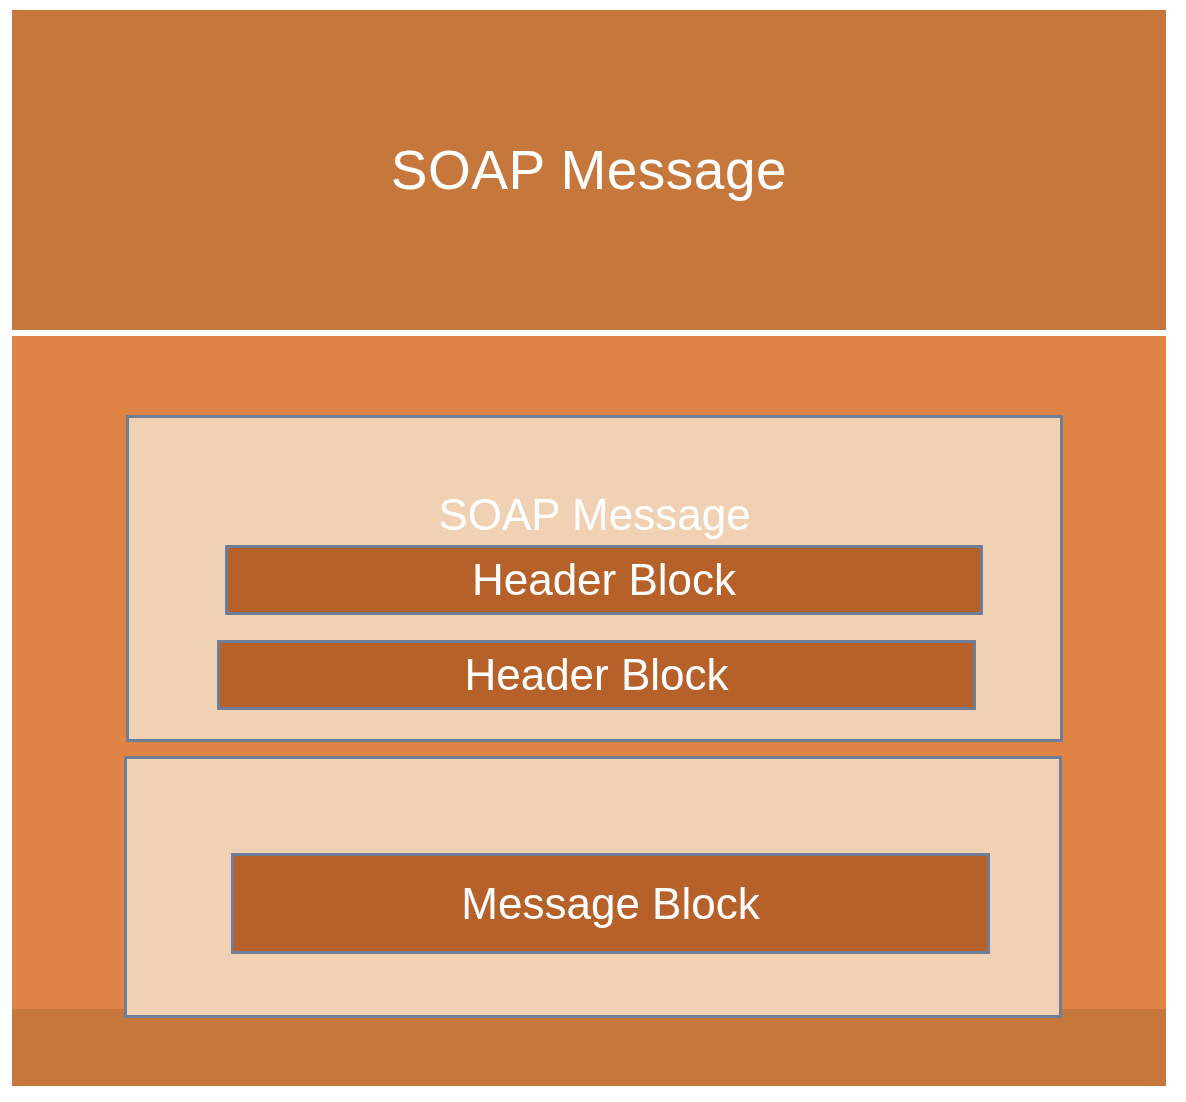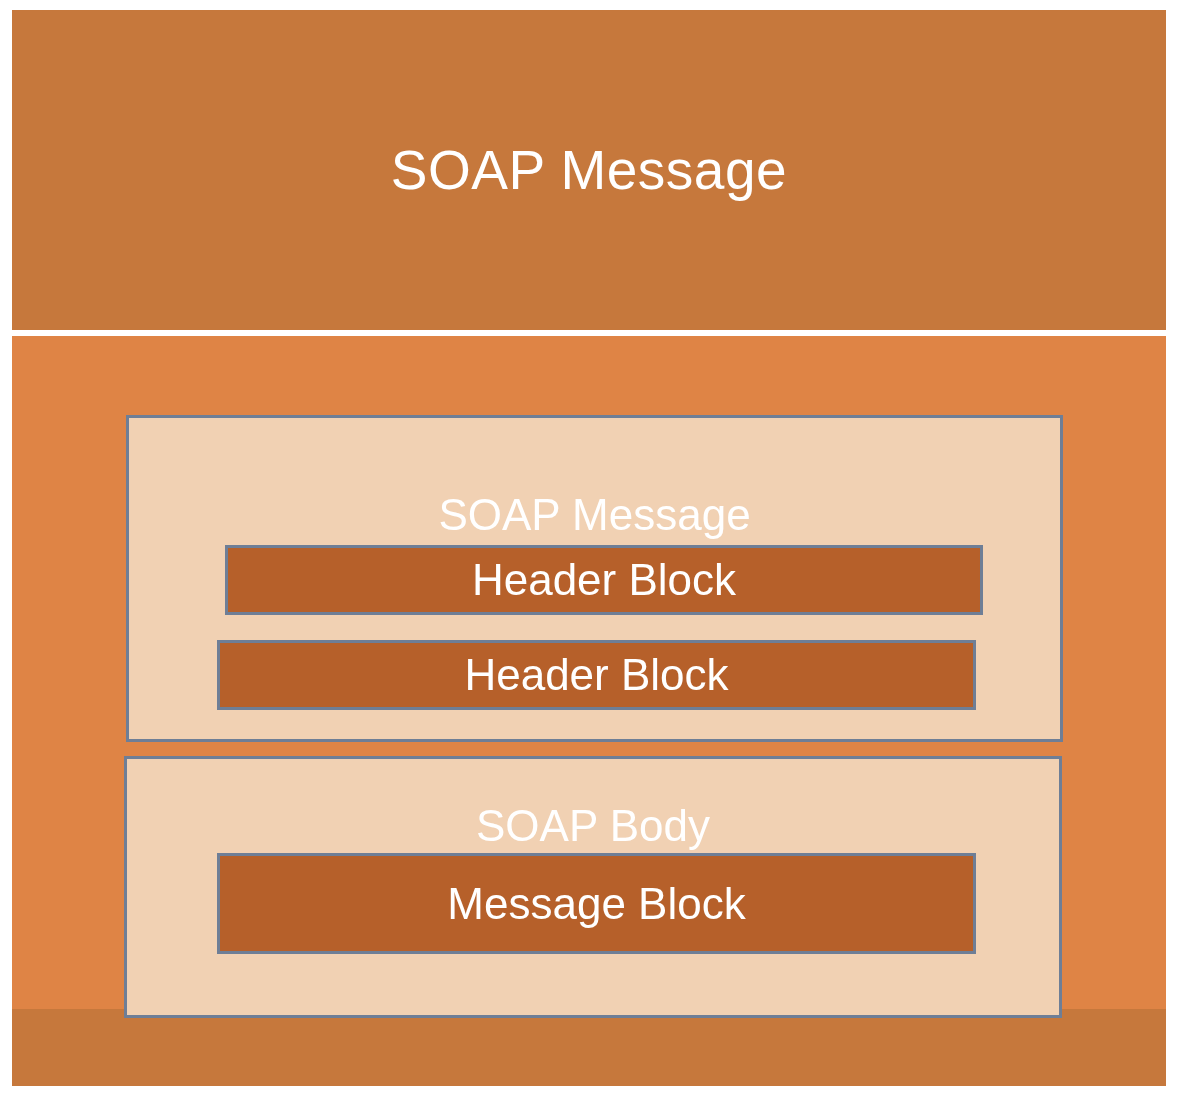--- a/index.html
+++ b/index.html
@@ -105,21 +105,21 @@
     width: 758px;
     height: 70px;
   }
   .header-block-2 {
     left: 88px;
     top: 222px;
     width: 759px;
     height: 70px;
   }
   .message-block {
-    left: 90px;
+    left: 104px;
     top: 94px;
     width: 759px;
     height: 101px;
   }
 </style>
 </head>
 <body>
 
 <div class="page">
 
@@ -135,19 +135,18 @@
     <div class="panel-label">SOAP Message</div>
     <div class="block header-block-1">
       <span class="block-text">Header Block</span>
     </div>
     <div class="block header-block-2">
       <span class="block-text">Header Block</span>
     </div>
   </div>
 
   <div class="panel panel-body">
-    <div class="panel-label">SOAP Body</div>
     <div class="block message-block">
       <span class="block-text">Message Block</span>
     </div>
   </div>
 
 </div>
 
 </body></html>

